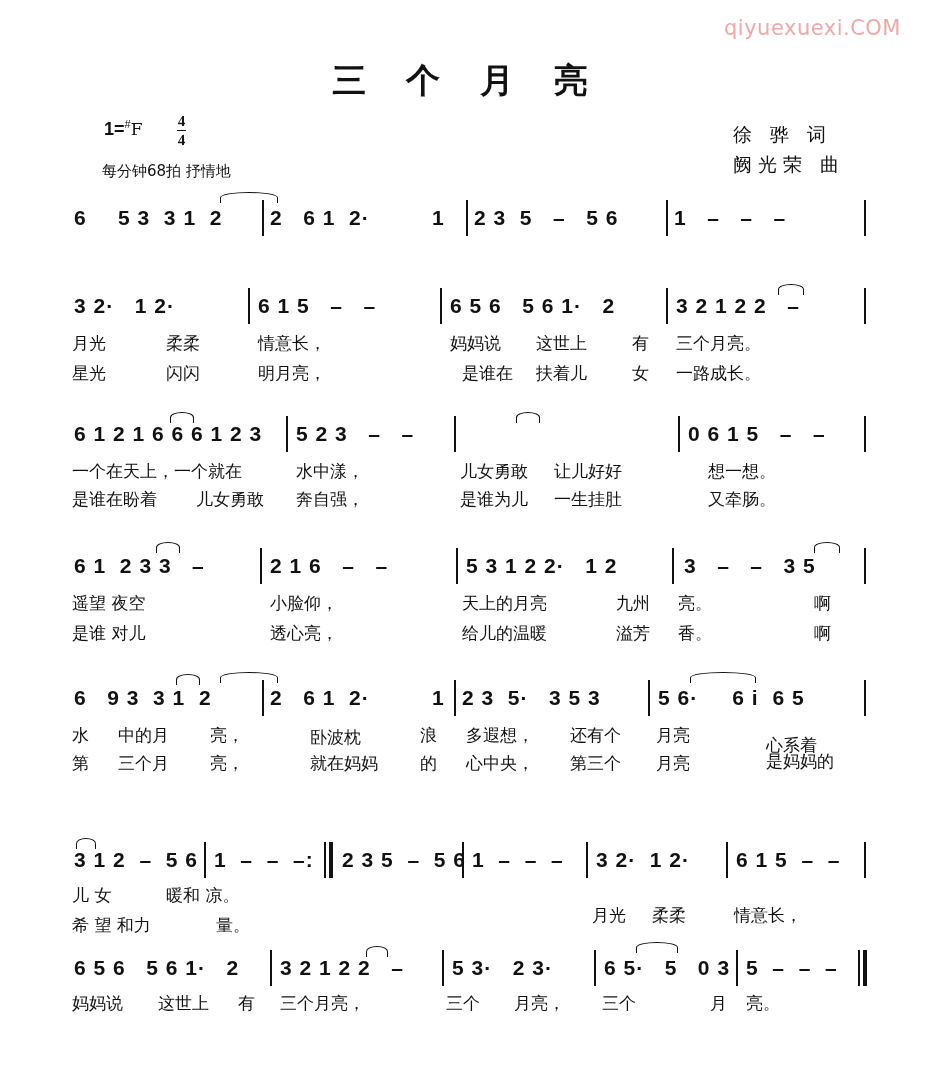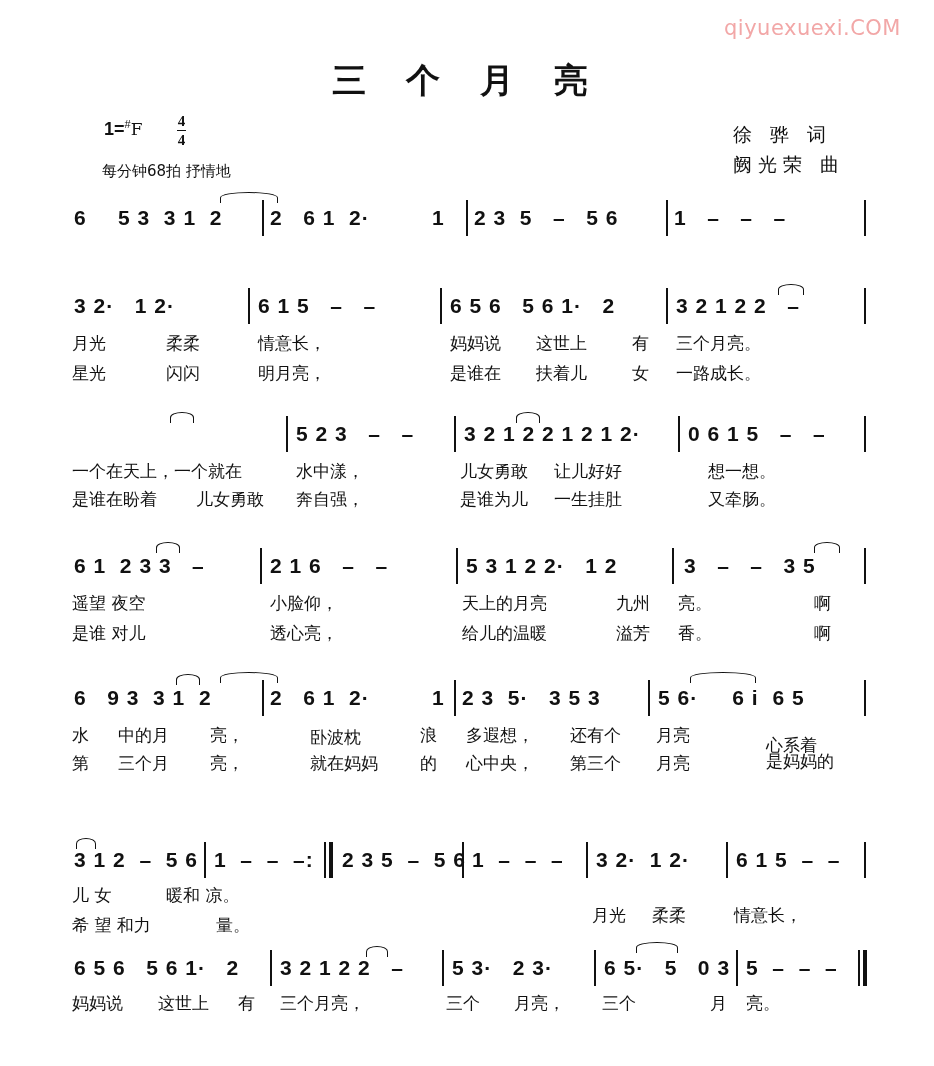--- a/index.html
+++ b/index.html
@@ -70,32 +70,32 @@
   <span class="lyric" style="left:2px;top:38px">月光</span>
   <span class="lyric" style="left:96px;top:38px">柔柔</span>
   <span class="lyric" style="left:188px;top:38px">情意长，</span>
   <span class="lyric" style="left:380px;top:38px">妈妈说</span>
   <span class="lyric" style="left:466px;top:38px">这世上</span>
   <span class="lyric" style="left:562px;top:38px">有</span>
   <span class="lyric" style="left:606px;top:38px">三个月亮。</span>
   <span class="lyric" style="left:2px;top:68px">星光</span>
   <span class="lyric" style="left:96px;top:68px">闪闪</span>
   <span class="lyric" style="left:188px;top:68px">明月亮，</span>
-  <span class="lyric" style="left:380px;top:68px">是谁在</span>
+  <span class="lyric" style="left:392px;top:68px">是谁在</span>
   <span class="lyric" style="left:466px;top:68px">扶着儿</span>
   <span class="lyric" style="left:562px;top:68px">女</span>
   <span class="lyric" style="left:606px;top:68px">一路成长。</span>
 </div>
 
 <div class="abs row" style="top:422px">
+  <span class="notes" style="left:4px">6 1 2 1 6 6 6 1 2 3</span>
   <div class="slur" style="left:100px;top:-10px;width:22px"></div>
   <div class="barline" style="left:216px"></div>
   <span class="notes" style="left:226px">5 2 3   –   –</span>
   <div class="barline" style="left:384px"></div>
-  <span class="notes" style="left:394px">3 2 1 2 2 1 2 1 2·</span>
   <div class="slur" style="left:446px;top:-10px;width:22px"></div>
   <div class="barline" style="left:608px"></div>
   <span class="notes" style="left:618px">0 6 1 5   –   –</span>
   <div class="barline" style="left:794px"></div>
   <span class="lyric" style="left:2px;top:38px">一个在天上，一个就在</span>
   <span class="lyric" style="left:226px;top:38px">水中漾，</span>
   <span class="lyric" style="left:390px;top:38px">儿女勇敢</span>
   <span class="lyric" style="left:484px;top:38px">让儿好好</span>
   <span class="lyric" style="left:638px;top:38px">想一想。</span>
   <span class="lyric" style="left:2px;top:66px">是谁在盼着</span>

